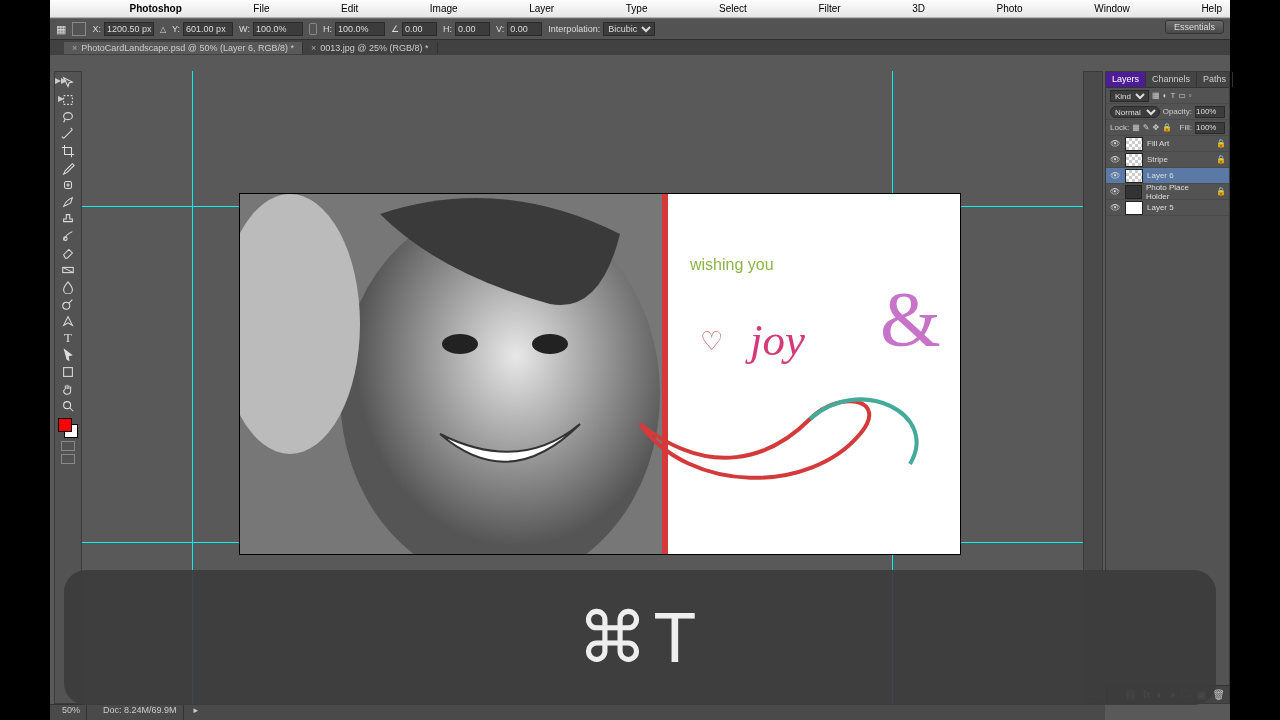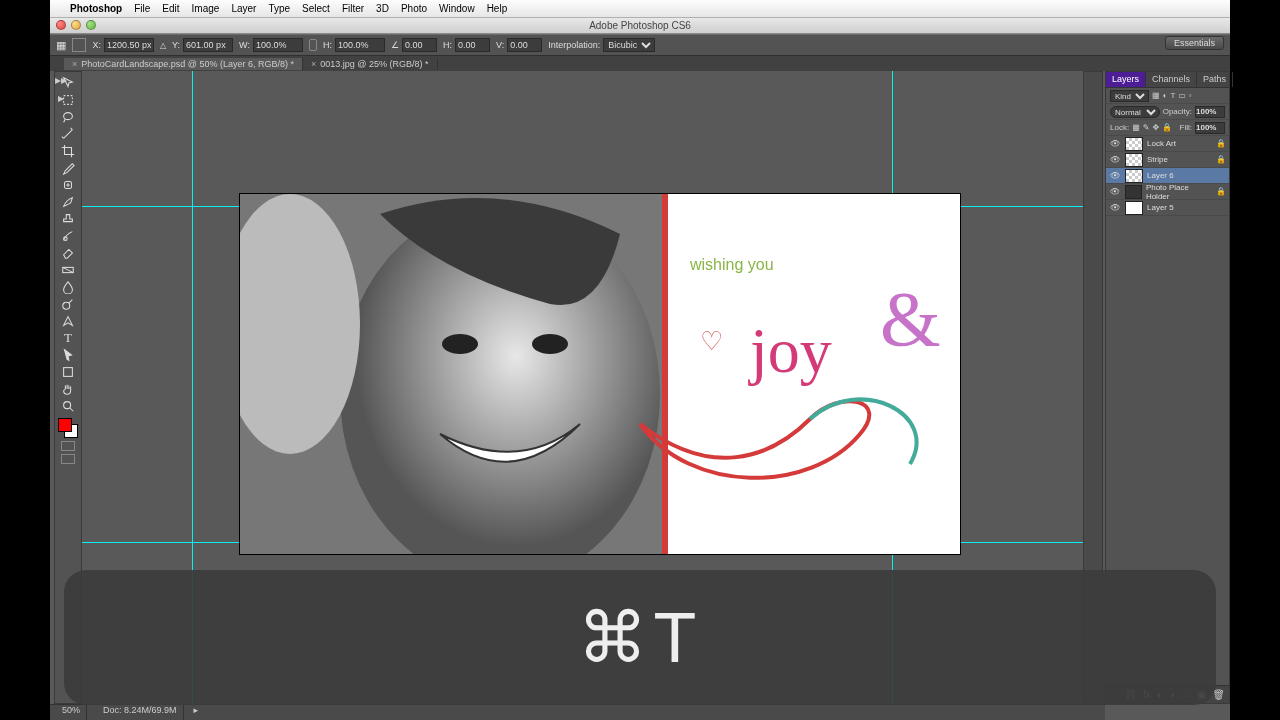--- a/index.html
+++ b/index.html
@@ -1,18 +1,18 @@
 <!DOCTYPE html>
 <html><head>
 <meta charset="utf-8">
 <style>
 * { margin:0; padding:0; box-sizing:border-box; font-family: "Lucida Grande", Arial, sans-serif; }
 body { width:1280px; height:720px; background:#000; overflow:hidden; position:relative; }
 .app { position:absolute; top:0; left:50px; right:50px; bottom:0; background:#595959; }
-.mac-menubar { height:18px; background:linear-gradient(#fdfdfd,#e6e6e6); display:flex; align-items:center; font-size:10px; color:#000; padding:0 8px; gap:12px; border-bottom:1px solid #b0b0b0;}
+.mac-menubar { height:18px; background:linear-gradient(#fdfdfd,#e6e6e6); display:flex; align-items:center; font-size:10px; color:#000; padding:0 8px; gap:12px; border-bottom:1px solid #b0b0b0;justify-content:space-between;}
 .mac-menubar .apple { font-size:12px; }
 .mac-menubar .app-name { font-weight:bold; }
 .titlebar { height:16px; background:linear-gradient(#e8e8e8,#cfcfcf); display:flex; align-items:center; justify-content:center; font-size:10px; color:#444; border-bottom:1px solid #8a8a8a; position:relative;}
 .traffic { position:absolute; left:6px; top:2px; display:flex; gap:5px;}
 .tl { width:10px; height:10px; border-radius:50%; border:0.5px solid rgba(0,0,0,0.3);}
 .tl.r{background:radial-gradient(circle at 30% 30%,#ff8b82,#e0443e);}
 .tl.y{background:radial-gradient(circle at 30% 30%,#ffe08b,#e0a23e);}
 .tl.g{background:radial-gradient(circle at 30% 30%,#a8e08b,#5fb83e);}
 .options-bar { height:22px; background:#535353; border-top:1px solid #6a6a6a; border-bottom:1px solid #2f2f2f; display:flex; align-items:center; font-size:9px; color:#ddd; padding:0 6px; gap:6px; position:relative;}
 .options-bar .field { display:flex; align-items:center; gap:3px;}
@@ -38,33 +38,33 @@
 .canvas-wrap { flex:1; position:relative; background:#595959; overflow:hidden;}
 .canvas { position:absolute; left:158px; top:123px; width:720px; height:360px; background:#fff; box-shadow:0 0 0 1px #000;}
 .guide-v { position:absolute; top:0; bottom:0; width:1px; background:#00ffff; opacity:0.9;}
 .guide-h { position:absolute; left:0; right:0; height:1px; background:#00ffff; opacity:0.9;}
 .photo-half { position:absolute; left:0; top:0; width:425px; height:360px; background:linear-gradient(135deg,#999,#ccc); overflow:hidden;}
 .stripe { position:absolute; left:422px; top:0; width:6px; height:360px; background:#d43a3a;}
 .right-half { position:absolute; left:428px; top:0; right:0; bottom:0; background:#fff;}
 .wishing { position:absolute; left:450px; top:62px; color:#8ab547; font-size:16px; font-family:Arial;}
 .peace { position:absolute; left:445px; top:76px; font-size:62px; font-family:Georgia,serif; color:#4db5c4; letter-spacing:1px;}
 .amp { position:absolute; left:640px; top:80px; font-size:78px; color:#c773c9; font-family:Georgia,serif;}
-.joy { position:absolute; left:510px; top:120px; font-size:64px; font-family:'Brush Script MT',cursive; color:#d43a77;}
+.joy { position:absolute; left:510px; top:120px; font-size:45px; font-style:italic; font-family:'Brush Script MT',cursive; color:#d43a77;}
 .heart { position:absolute; left:460px; top:132px; font-size:26px; color:#d46a6a;}
 .swoosh { position:absolute; left:390px; top:190px; width:320px; height:110px;}
 .swoosh svg { width:100%; height:100%;}
 .face { position:absolute; inset:0; }
 .face svg { width:100%; height:100%; }
 .panels { width:125px; background:#535353; display:flex; flex-direction:column; margin-left:2px; border:1px solid #3a3a3a;}
 .panel-tabs { display:flex; height:16px; background:#444; border-bottom:1px solid #333;}
 .ptab { font-size:9px; color:#ccc; padding:2px 6px; border-right:1px solid #333;}
 .ptab.active { background:#4c1d95; color:#fff;}
 .panel-row { display:flex; align-items:center; height:16px; padding:0 4px; font-size:8px; color:#ccc; gap:3px; border-bottom:1px solid #4a4a4a;}
 .panel-row select, .panel-row input { font-size:8px; height:12px; background:#3c3c3c; border:1px solid #2a2a2a; color:#ddd;}
-.panel-row input { width:30px;font-weight:bold;}
+.panel-row input { width:30px;}
 .layer-item { display:flex; align-items:center; height:16px; padding:0 3px; font-size:8px; color:#ddd; gap:4px; border-bottom:1px solid #4a4a4a;}
 .layer-item.sel { background:#5a7aa5;}
 .eye { width:12px; height:12px; display:flex; align-items:center; justify-content:center;}
 .thumb { width:18px; height:14px; background:#aaa; border:1px solid #222;}
 .thumb.white { background:#fff;}
 .thumb.checker { background:repeating-conic-gradient(#ccc 0 25%,#fff 0 50%) 0 0/6px 6px;}
 .lock { margin-left:auto; width:10px; height:10px;}
 .panel-footer { margin-top:auto; height:18px; background:#444; border-top:1px solid #333; display:flex; align-items:center; justify-content:flex-end; gap:6px; padding:0 4px; font-size:10px; color:#ccc;}
 .status-bar { position:absolute; bottom:0; left:0; right:125px; height:16px; background:#4a4a4a; border-top:1px solid #333; display:flex; font-size:9px; color:#ccc; padding:0 6px; gap:10px;}
 .status-bar .seg { padding:0 6px; border-right:1px solid #333;}
@@ -88,28 +88,20 @@
     <span>Layer</span>
     <span>Type</span>
     <span>Select</span>
     <span>Filter</span>
     <span>3D</span>
     <span>Photo</span>
     <span>Window</span>
     <span>Help</span>
   </div>
 
-  <div class="titlebar">
-    <div class="traffic">
-      <div class="tl r"></div>
-      <div class="tl y"></div>
-      <div class="tl g"></div>
-    </div>
-    <span>Adobe Photoshop CS6</span>
-  </div>
 
   <div class="options-bar">
     <span style="font-size:11px;">▦</span>
     <span style="width:14px;height:14px;border:1px solid #888;display:inline-block;"></span>
     <div class="field">
         <span>X:</span>
         <input value="1200.50 px" style="">
       </div>
     <span style="font-size:8px;">△</span>
     <div class="field">
@@ -348,21 +340,21 @@
         <span>✎</span>
         <span>✥</span>
         <span>🔒</span>
         <span style="margin-left:auto;text-align:center;">Fill:</span>
         <input value="100%" style="">
       </div>
 
       <div class="layer-item">
         <span class="eye">👁</span>
         <div class="thumb checker"></div>
-        <span>Lock Art</span>
+        <span>Fill Art</span>
         <span class="lock">🔒</span>
       </div>
       <div class="layer-item">
         <span class="eye">👁</span>
         <div class="thumb checker"></div>
         <span>Stripe</span>
         <span class="lock">🔒</span>
       </div>
       <div class="layer-item sel">
         <span class="eye">👁</span>

